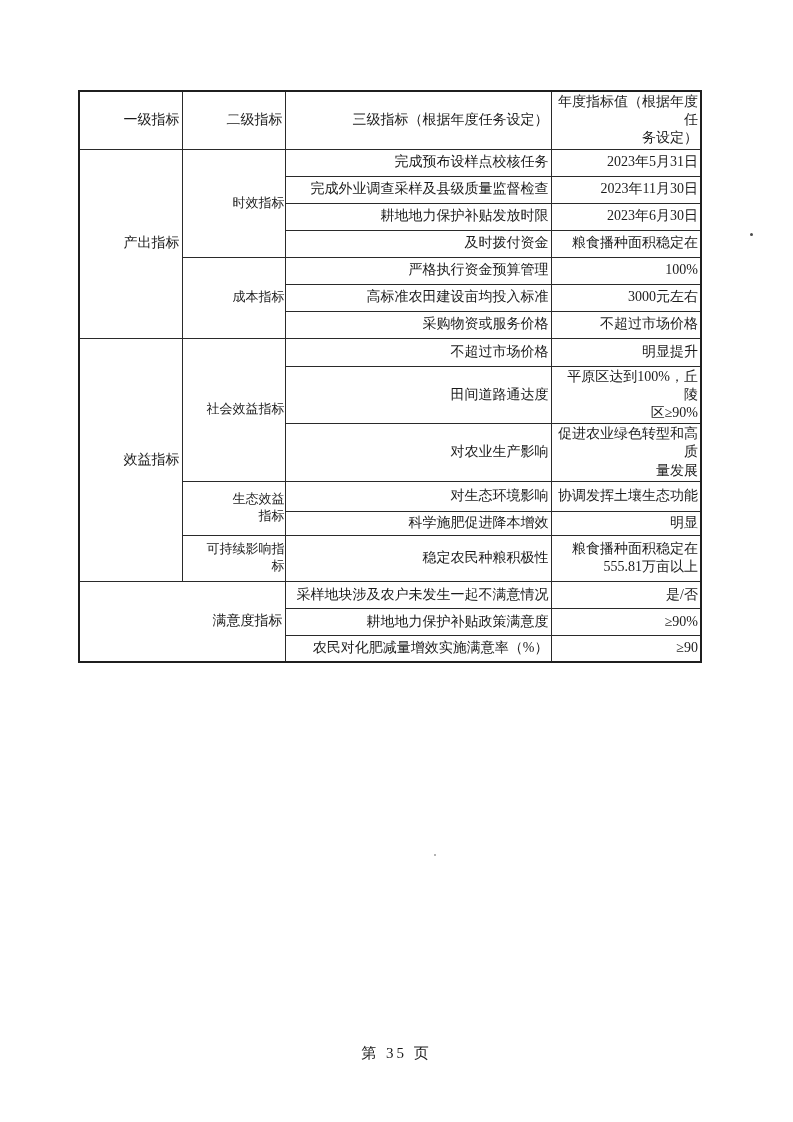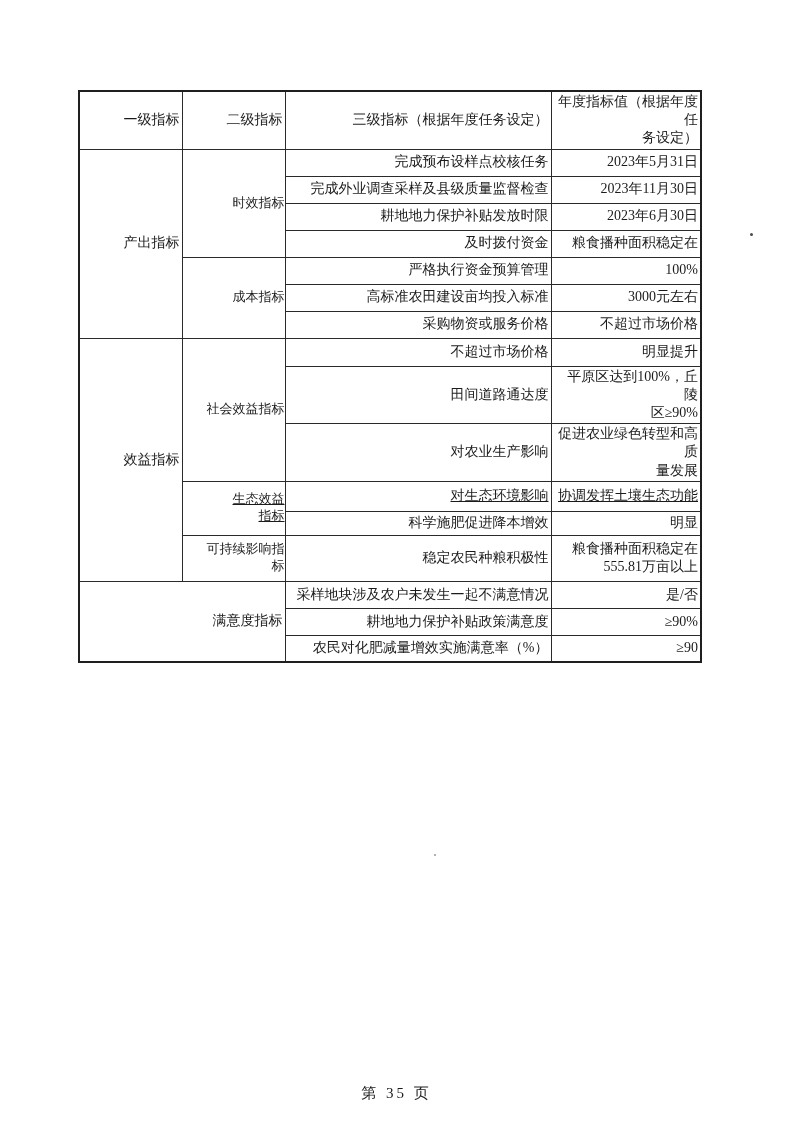--- a/index.html
+++ b/index.html
@@ -36,26 +36,26 @@
     text-align: right;
     padding-left: 4px;
   }
   .indicator td.l2 { font-size: 13px; padding-left: 12px; padding-right: 0; }
   .indicator td.l1 { font-size: 14px; }
   tr.hh  { height: 44px; }
   tr.h27 { height: 27px; }
   tr.h28 { height: 28px; }
   tr.h42 { height: 42px; }
   tr.h40 { height: 40px; }
-  tr.h30 { height: 30px; text-decoration: underline; }
+  tr.h30 { height: 30px; }
   tr.h24 { height: 24px; margin-left: 34px; }
   tr.h46 { height: 46px; margin-top: 11px; }
   .footer {
     position: absolute;
-    top: 1084px;
+    top: 1044px;
     left: 0;
     width: 100%;
     text-align: center;
     font-size: 15px;
     letter-spacing: 3px;
   }
   .speck1 {
     position: absolute;
     left: 750px; top: 233px;
     width: 3px; height: 3px;

